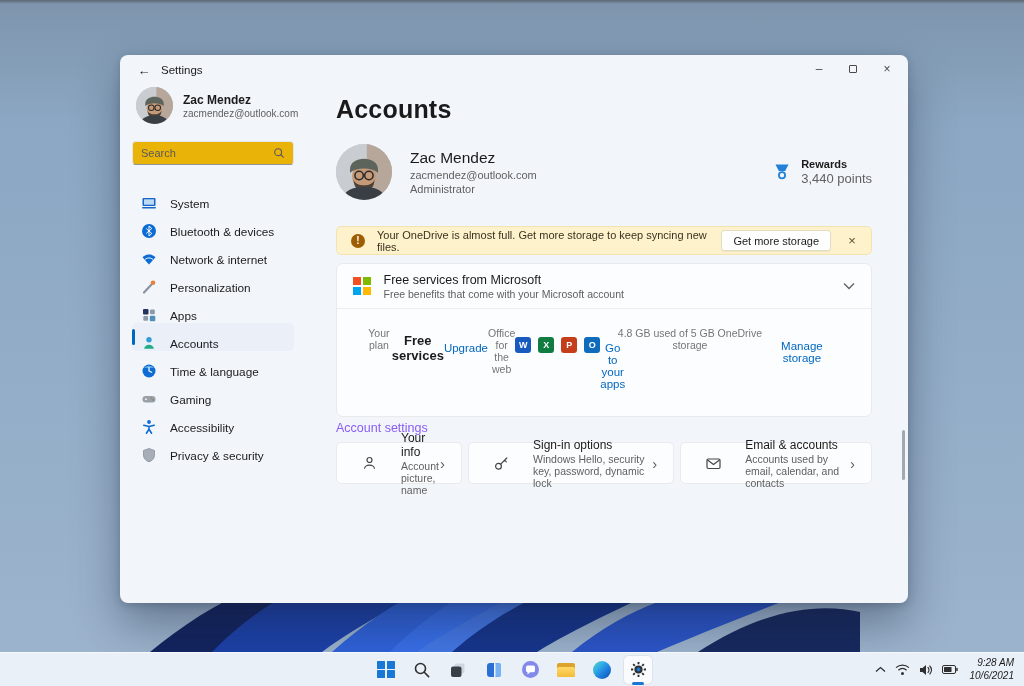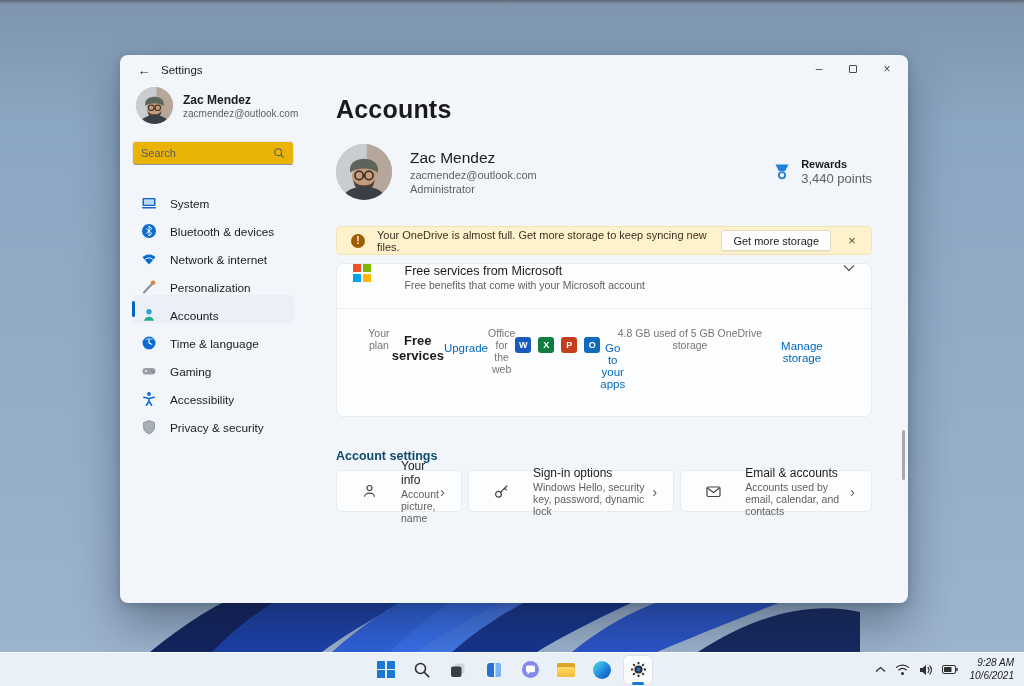--- a/index.html
+++ b/index.html
@@ -59,38 +59,38 @@
   .rw-label { font-size:11px; font-weight:bold; color:#1b1b1b; }
   .rw-points { font-size:13px; color:#5f5f5f; margin-top:1px; }
 
   .banner { margin-top:26px; height:29px; background:#fdf2cc; border:1px solid #f3e3b2; border-radius:5px; display:flex; align-items:center; padding:0 10px 0 14px; }
   .warn-ico { width:14px; height:14px; border-radius:50%; background:#9d5d00; color:#fff; font-size:10px; font-weight:bold; display:flex; align-items:center; justify-content:center; flex:0 0 auto; }
   .banner .msg { font-size:11px; color:#3b3220; margin-left:12px; flex:1; }
   .banner .action { background:#fefefe; border:1px solid #e4dcc2; border-radius:3px; font-size:11px; color:#1b1b1b; padding:3.5px 11px; box-shadow:0 1px 1px rgba(0,0,0,0.05); }
   .banner .close { margin-left:12px; font-size:13px; color:#5c4f2e; width:18px; text-align:center; }
 
   .card { margin-top:8px; background:#fcfdfe; border:1px solid #e8eaec; border-radius:7px; }
-  .card-head { height:44px; display:flex; align-items:flex-start; padding:0 16px;gap:21px; }
+  .card-head { height:44px; display:flex; align-items:center; padding:0 16px; }
   .mslogo { display:grid; grid-template-columns:8px 8px; grid-template-rows:8px 8px; gap:1.5px; margin-right:13px; }
   .mslogo i { display:block; }
   .ch-text .t { font-size:12.5px; color:#1b1b1b; }
   .ch-text .s { font-size:10.5px; color:#5f5f5f; margin-top:1px; }
   .card-head .chev { margin-left:auto; }
   .card-body { border-top:1px solid #ededee; padding:18px 0 26px 29px; display:flex; }
   .col { display:flex; flex-direction:row;text-align:center; }
   .col1 { width:122px; } .col2 { width:125px; } .col3 { flex:1; padding-right:34px; }
   .col .cap { font-size:10.5px; color:#757575; }
   .col .val { font-size:13px; font-weight:bold; color:#1b1b1b; margin-top:12px; height:17px; display:flex; align-items:center; }
   .col .lnk { font-size:11.5px; color:#0067c0; margin-top:15px; }
   .officeicons { display:flex; gap:7px; margin-top:10px; }
   .oi { width:16px; height:16px; border-radius:3px; color:#fff; font-size:9px; font-weight:bold; display:flex; align-items:center; justify-content:center; }
   .pbar { margin-top:16px; height:7px; border-radius:4px; background:#dcdcdc; overflow:hidden; }
   .pbar .fill { height:100%; border-radius:4px; }
 
-  .sec-head { margin-top:32px; font-size:12.5px; font-weight:bold; color:#0c4a6e; }
+  .sec-head { margin-top:4px; font-size:12.5px; font-weight:normal; color:#8b5cf6; }
   .rows { margin-top:7px; display:flex; flex-direction:row; gap:6px; }
   .srow { height:42px; background:#fcfdfe; border:1px solid #e8eaec; border-radius:5px; display:flex; align-items:center; padding:0 16px 0 24px; }
   .srow .ric { width:17px; height:17px; margin-right:23px; flex:0 0 auto; }
   .srow .rt { font-size:12px; color:#1b1b1b; }
   .srow .rs { font-size:10.5px; color:#5f5f5f; margin-top:1px; }
   .srow .rchev { margin-left:auto; font-size:15px; color:#5f5f5f; }
   .scroll-thumb { position:absolute; right:3px; top:375px; width:3px; height:50px; border-radius:2px; background:rgba(96,105,115,0.55); }
   svg { display:block; }
 </style>
 </head>
@@ -173,20 +173,29 @@
             <path d="M4 8.5 C6.4 6.4 9.6 6.4 12 8.5" stroke="#e8f2fc" stroke-width="1" fill="none"></path>
           </svg>
         <span class="lbl">Network &amp; internet</span>
       </div>
       <div class="nav-item">
         <svg class="nico" viewBox="0 0 16 16">
             <path d="M3 13.5 L10.5 5.5" stroke="#8a93a3" stroke-width="2.2" stroke-linecap="round"></path>
             <circle cx="12" cy="3.8" r="2.3" fill="#e8803a"></circle>
           </svg>
         <span class="lbl">Personalization</span>
+      </div>
+      <div class="nav-item">
+        <svg class="nico" viewBox="0 0 16 16">
+            <rect x="2" y="2" width="5.5" height="5.5" rx="1" fill="#23355f"></rect>
+            <rect x="9" y="2.5" width="4.8" height="4.8" rx="1" fill="#8f98a8"></rect>
+            <rect x="2.3" y="9" width="4.8" height="4.8" rx="1" fill="#8f98a8"></rect>
+            <rect x="8.8" y="8.8" width="5.5" height="5.5" rx="1" fill="#4e90b8"></rect>
+          </svg>
+        <span class="lbl">Apps</span>
       </div>
       <div class="nav-item selected">
         <svg class="nico" viewBox="0 0 16 16">
             <circle cx="8" cy="4.8" r="2.7" fill="#2f9ed4"></circle>
             <path d="M3.2 13.8 a4.8 4 0 0 1 9.6 0 z" fill="#22ac85"></path>
           </svg>
         <span class="lbl">Accounts</span>
       </div>
       <div class="nav-item">
         <svg class="nico" viewBox="0 0 16 16">

